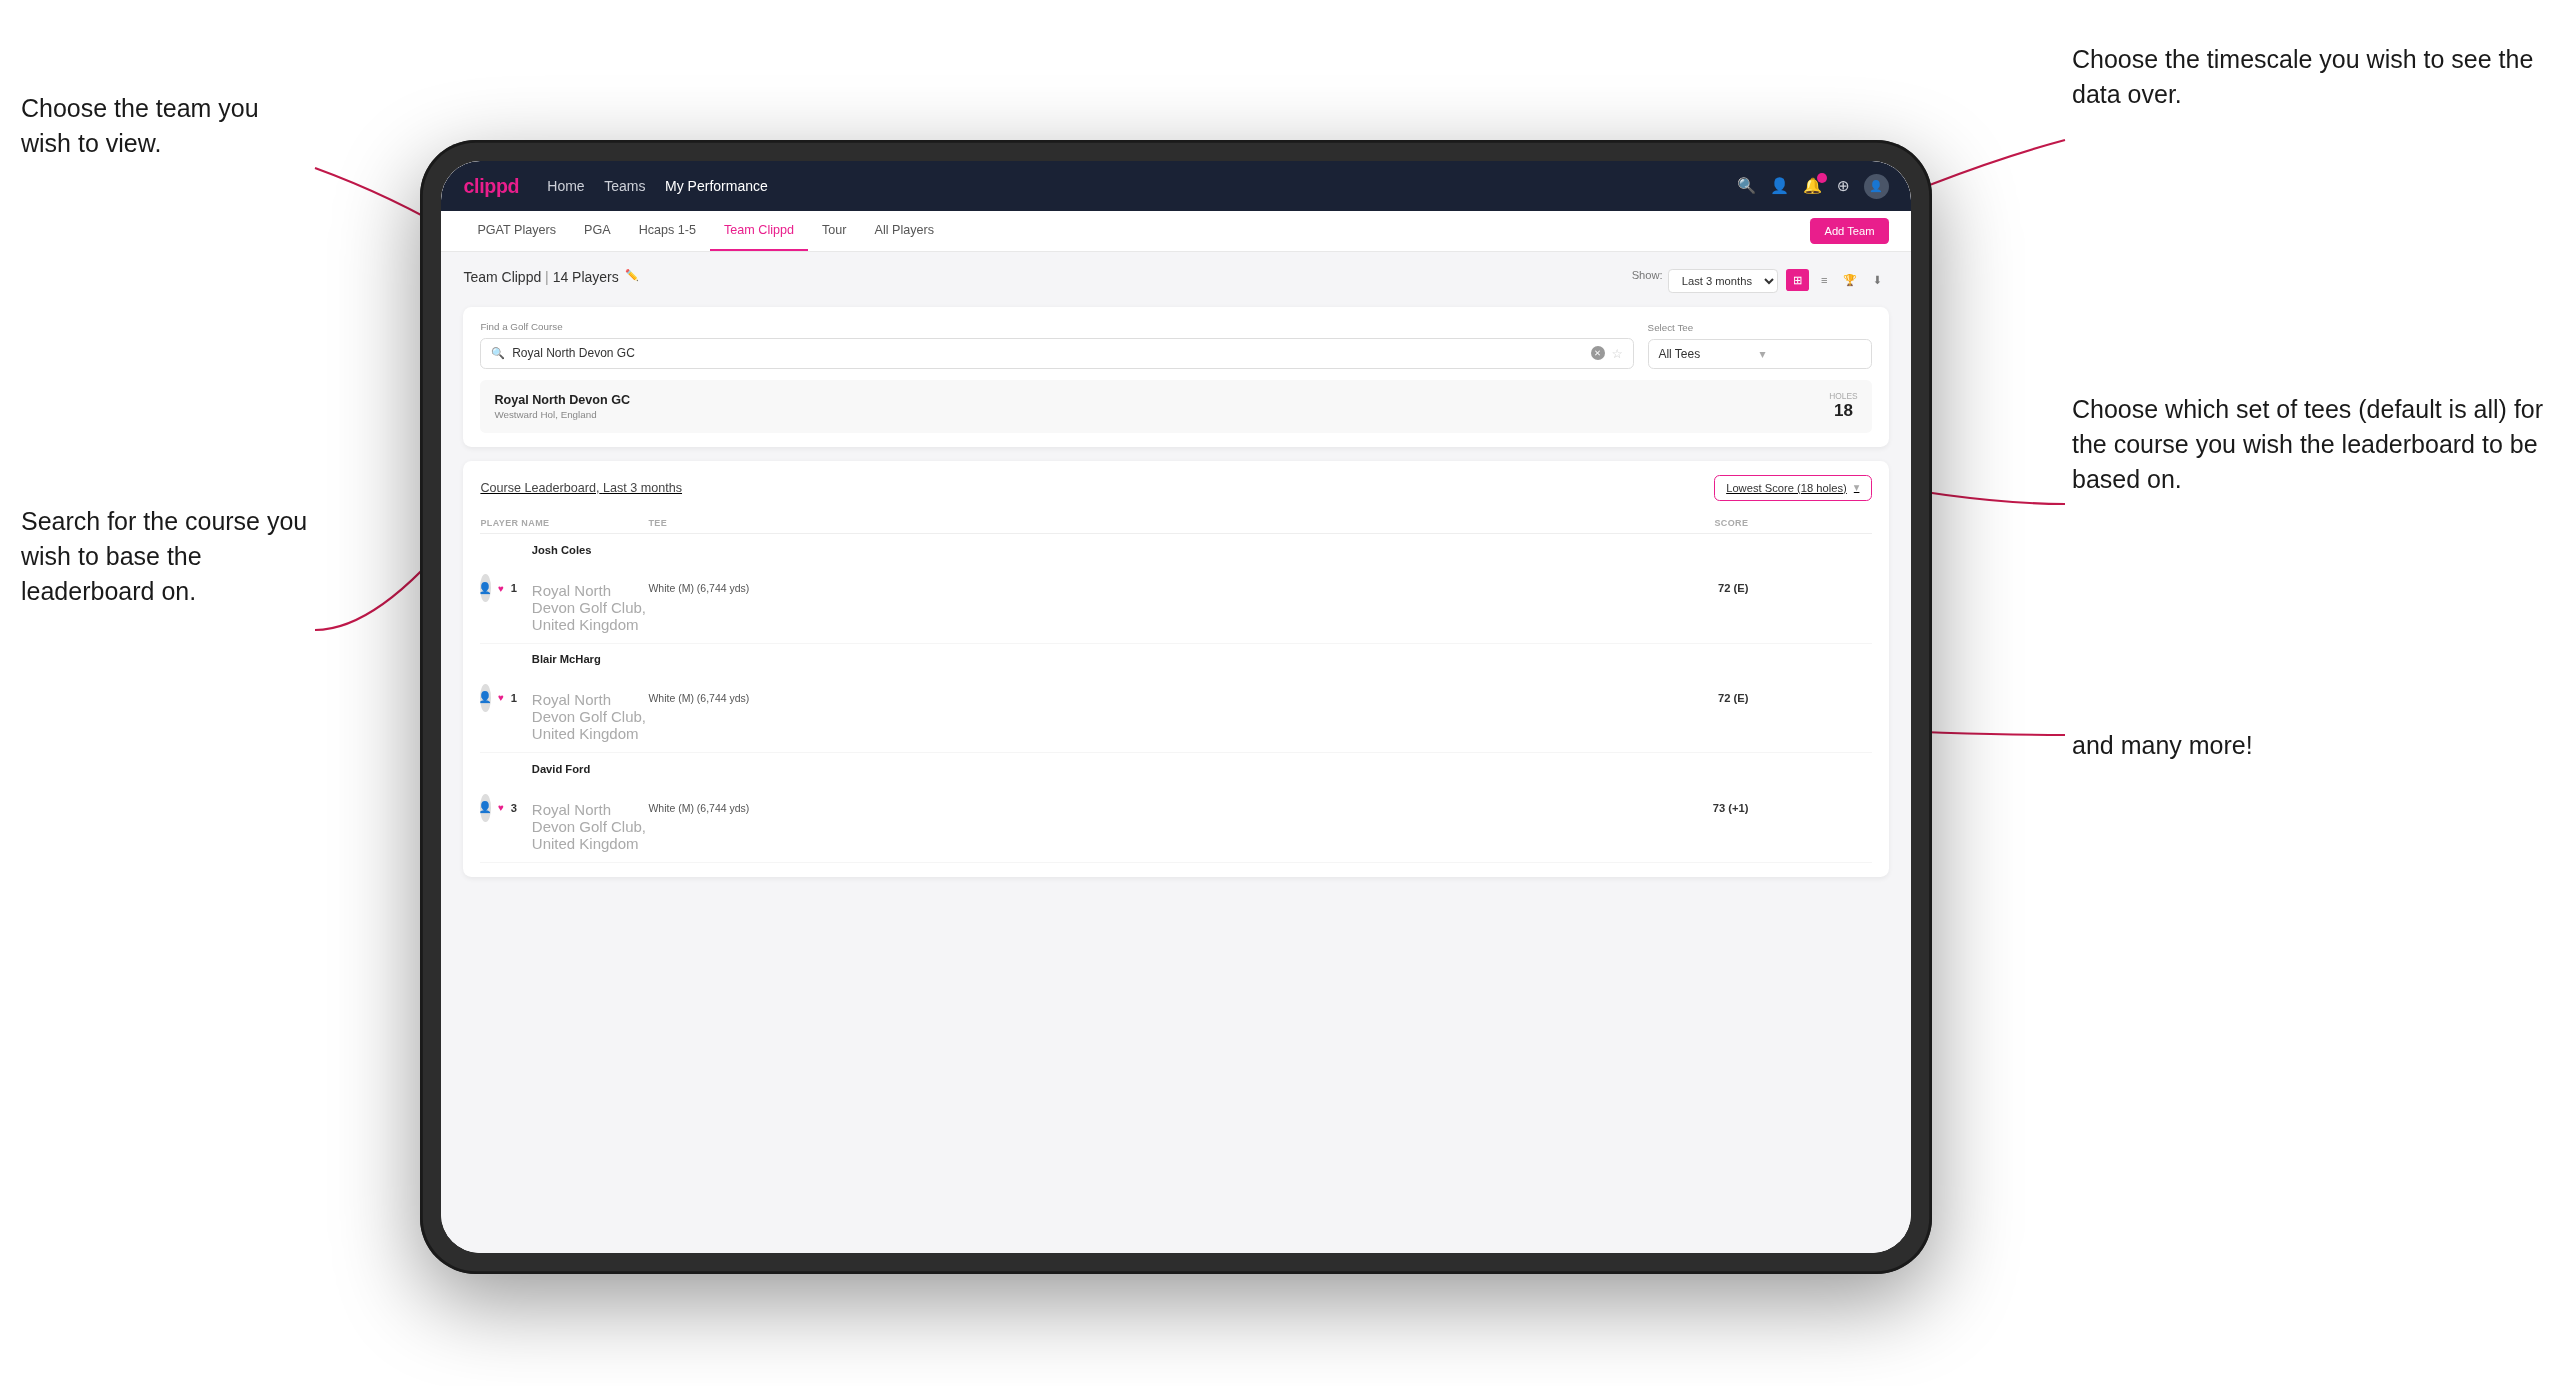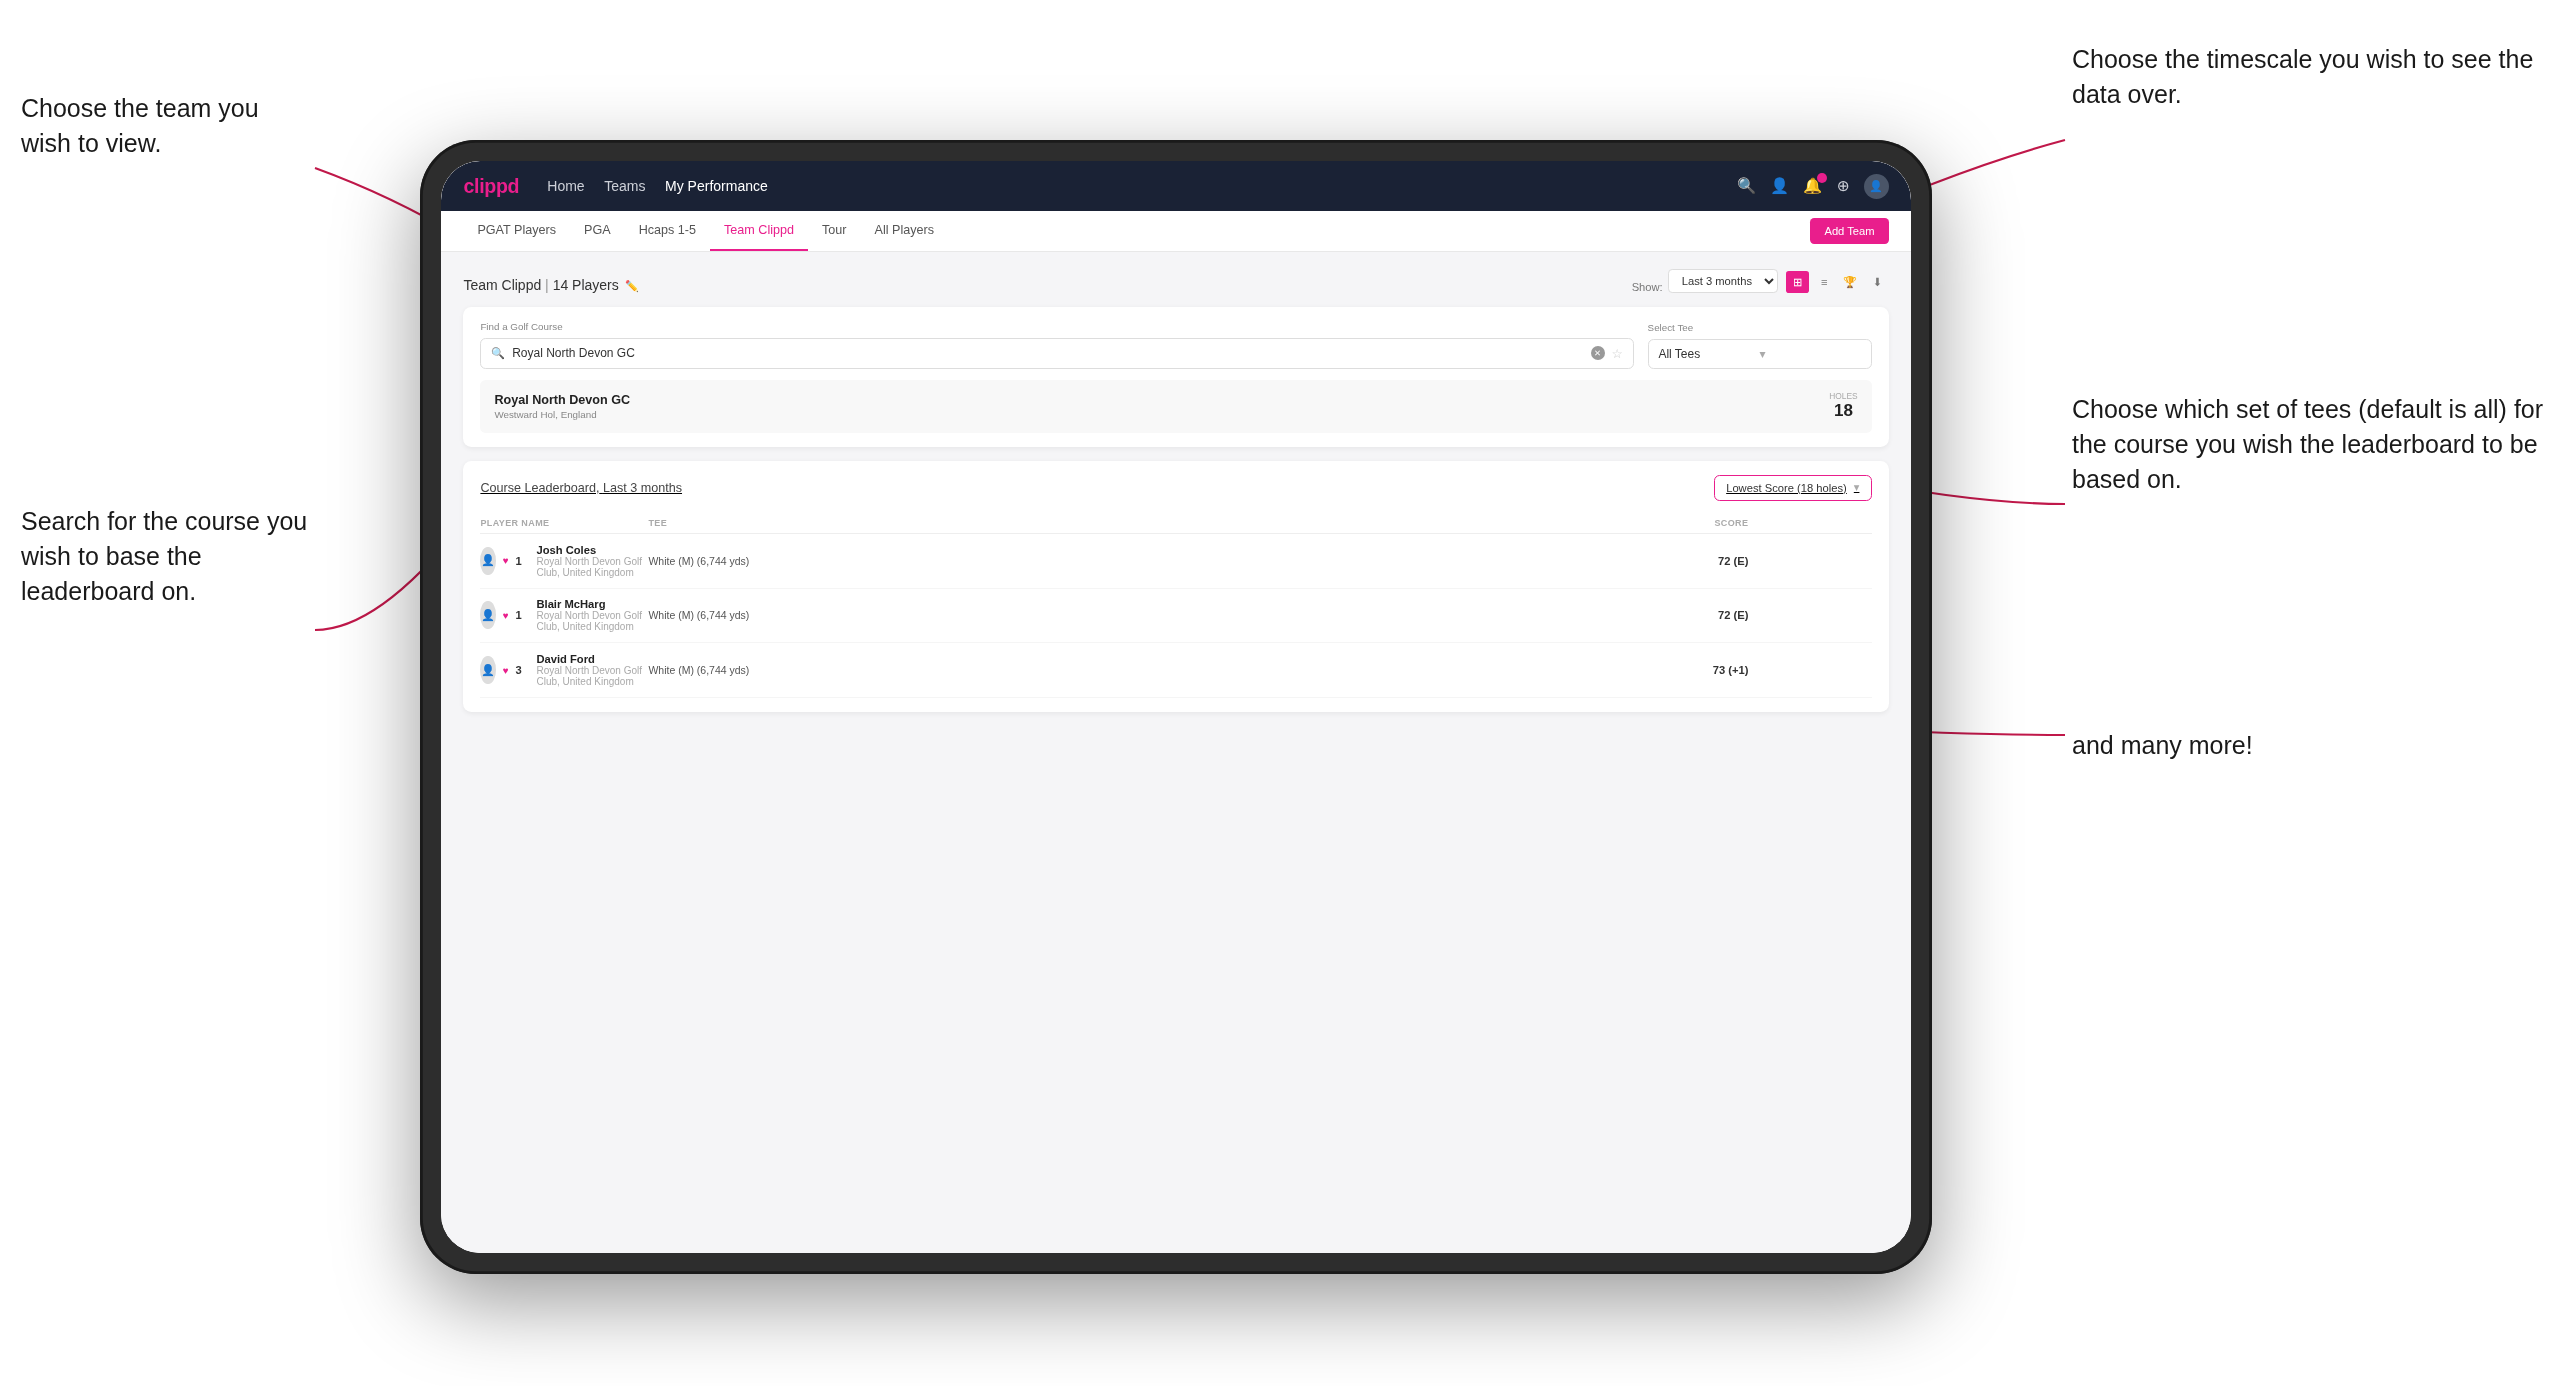--- a/index.html
+++ b/index.html
@@ -170,21 +170,21 @@
     
     .main-content {
       background: #f5f5f7;
       padding: 17px 22.4px;
       flex: 1;
     }
 
     
     .team-header {
       display: flex;
-      align-items: flex-end;
+      align-items: flex-start;
       margin-bottom: 14px;
     }
 
     .team-title {
       font-size: 14px;
       color: #333;
       font-weight: 500;
     }
 
     .team-edit-icon {
@@ -455,22 +455,23 @@
 
     .player-details {}
 
     .player-name {
       font-size: 11.2px;
       font-weight: 600;
       color: #222;
     }
 
     .player-club {
-      font-size: 10px;
+      font-size: 15px;
       color: #aaa;
+      margin-top: 26px;
     }
 
     .tee-cell {
       font-size: 10.5px;
       color: #555;
     }
 
     .score-cell {
       font-size: 11.2px;
       font-weight: 600;

